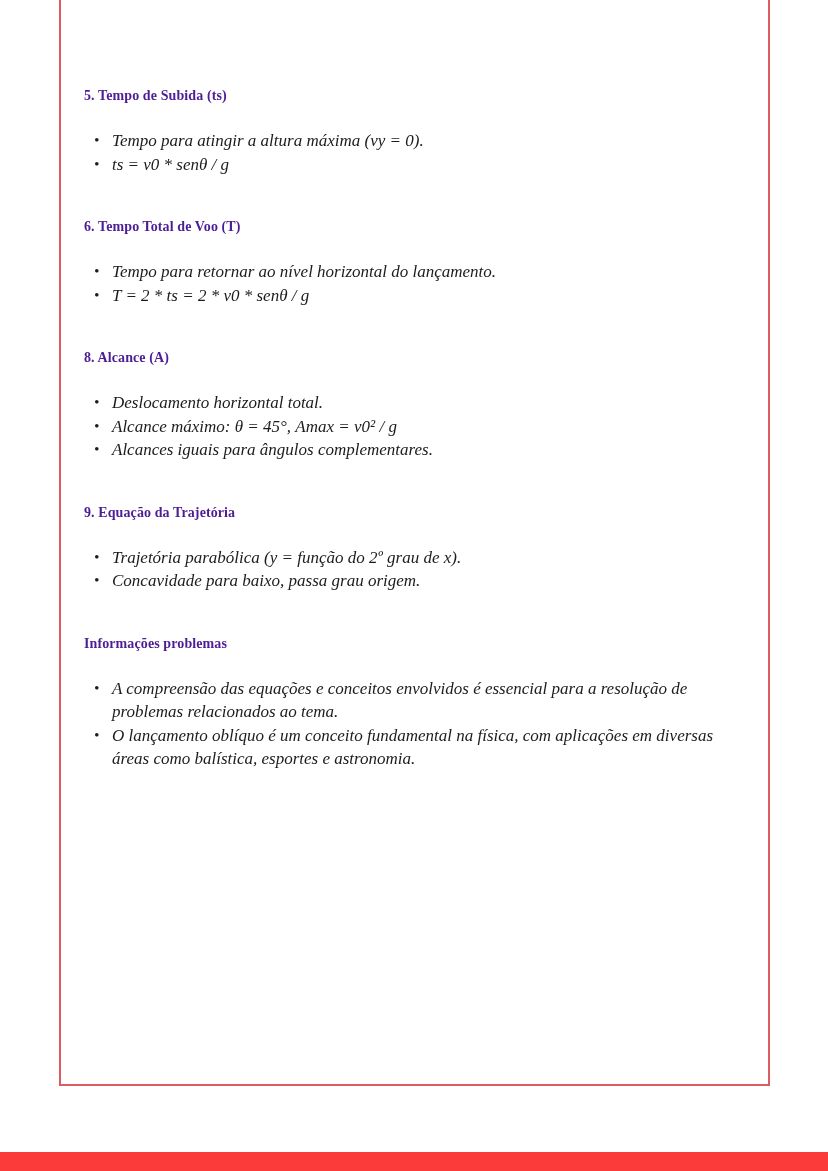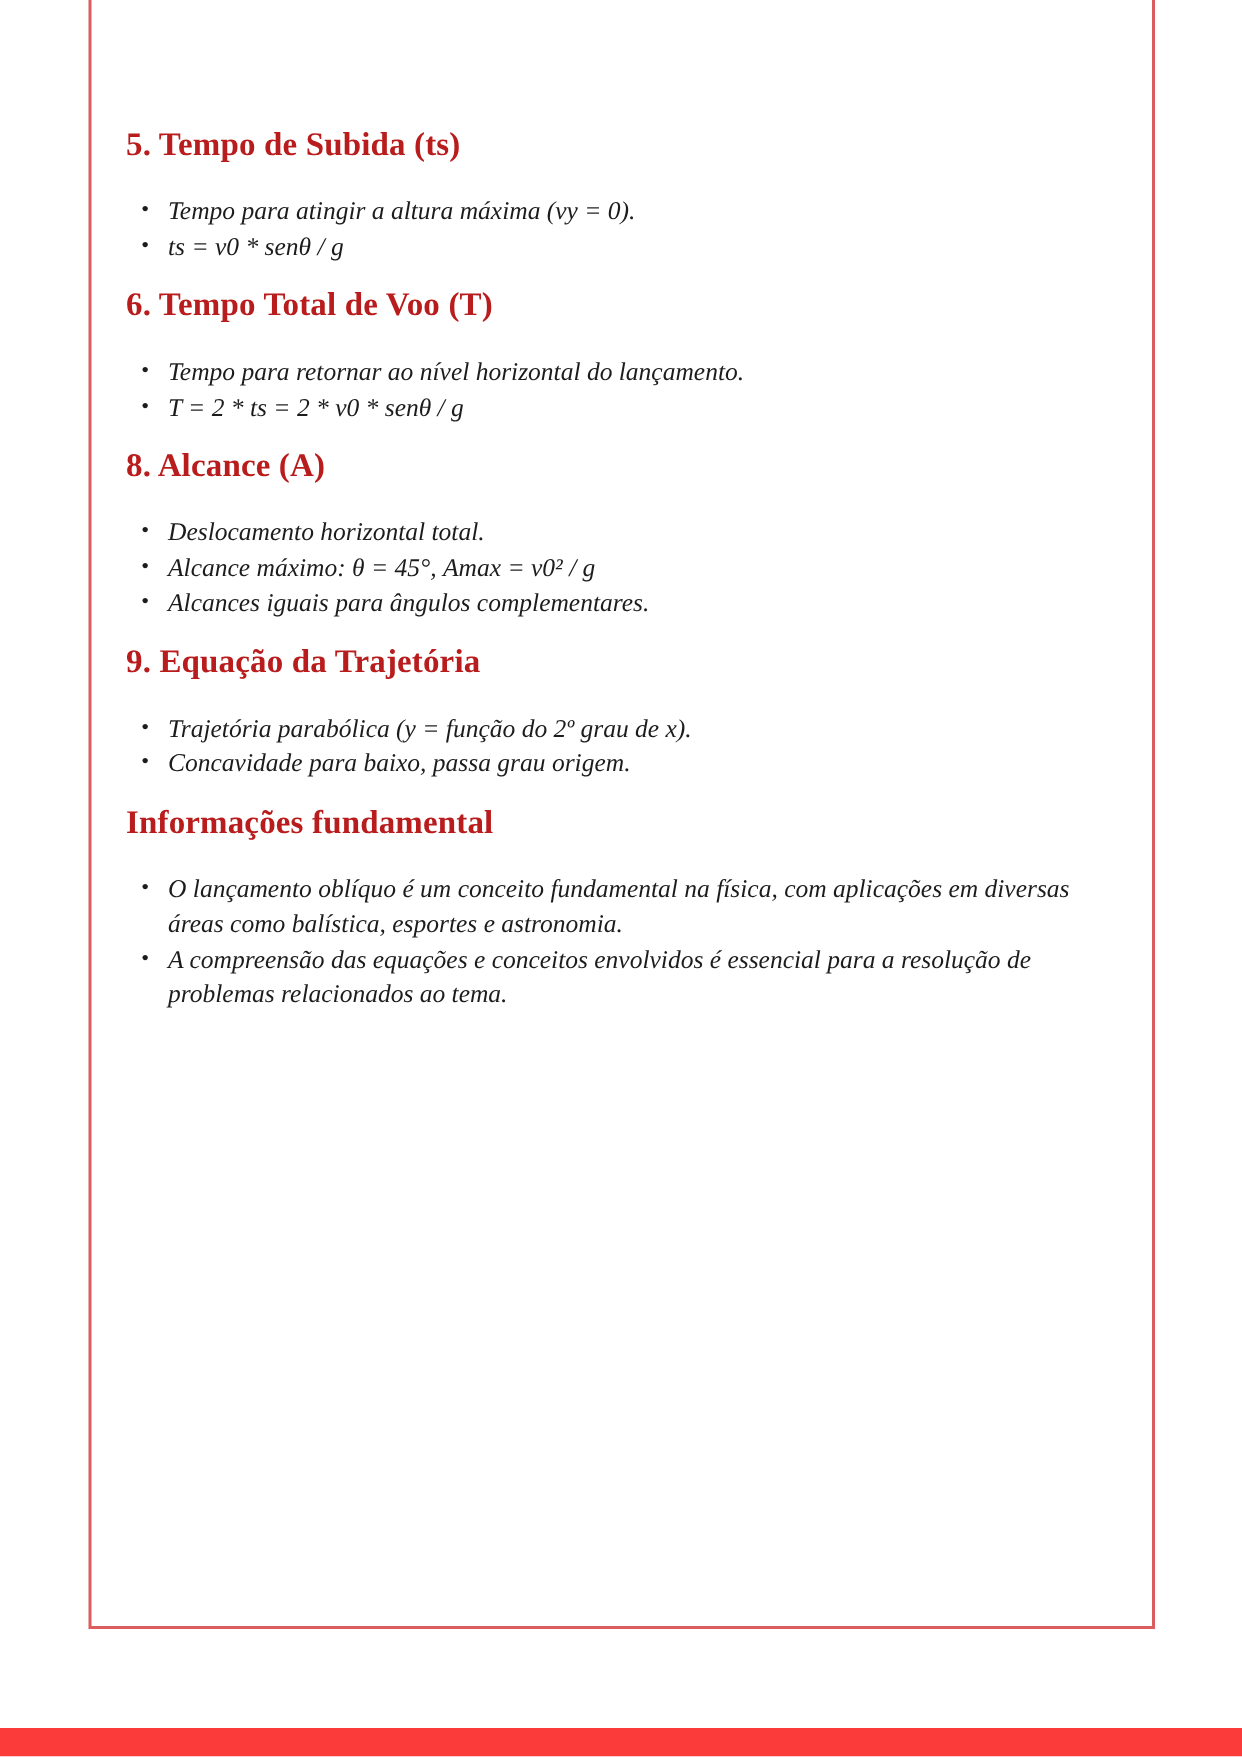--- a/index.html
+++ b/index.html
@@ -23,26 +23,26 @@
     top: -20px;
     width: 711px;
     height: 1106px;
     border: 2px solid var(--frame-border);
     background: #ffffff;
   }
   .doc-content {
     padding: 103px 20px 0 23px;
     width: 100%;
   }
-  .section + .section { margin-top: 16px; }
+  .section + .section { margin-top: 40px; }
   .section-heading {
-    font-size: 22px;
+    font-size: 14px;
     line-height: 21px;
     font-weight: bold;
-    color: #b91c1c;
+    color: #4c1d95;
     letter-spacing: 0.1px;
   }
   ul.bullet-list {
     list-style: none;
     margin-top: 23px;
     width: 648px;
     font-style: italic;
   }
   ul.bullet-list li {
     position: relative;
@@ -101,23 +101,23 @@
 
     <div class="section">
       <div class="section-heading">9. Equação da Trajetória</div>
       <ul class="bullet-list">
         <li>Trajetória parabólica (y = função do 2º grau de x).</li>
         <li>Concavidade para baixo, passa grau origem.</li>
       </ul>
     </div>
 
     <div class="section">
-      <div class="section-heading">Informações fundamental</div>
+      <div class="section-heading">Informações problemas</div>
       <ul class="bullet-list">
+        <li>A compreensão das equações e conceitos envolvidos é essencial para a resolução de problemas relacionados ao tema.</li>
         <li>O lançamento oblíquo é um conceito fundamental na física, com aplicações em diversas áreas como balística, esportes e astronomia.</li>
-        <li>A compreensão das equações e conceitos envolvidos é essencial para a resolução de problemas relacionados ao tema.</li>
       </ul>
     </div>
 
   </div>
 </div>
 
 <div class="footer-bar"></div>
 
 </body></html>

